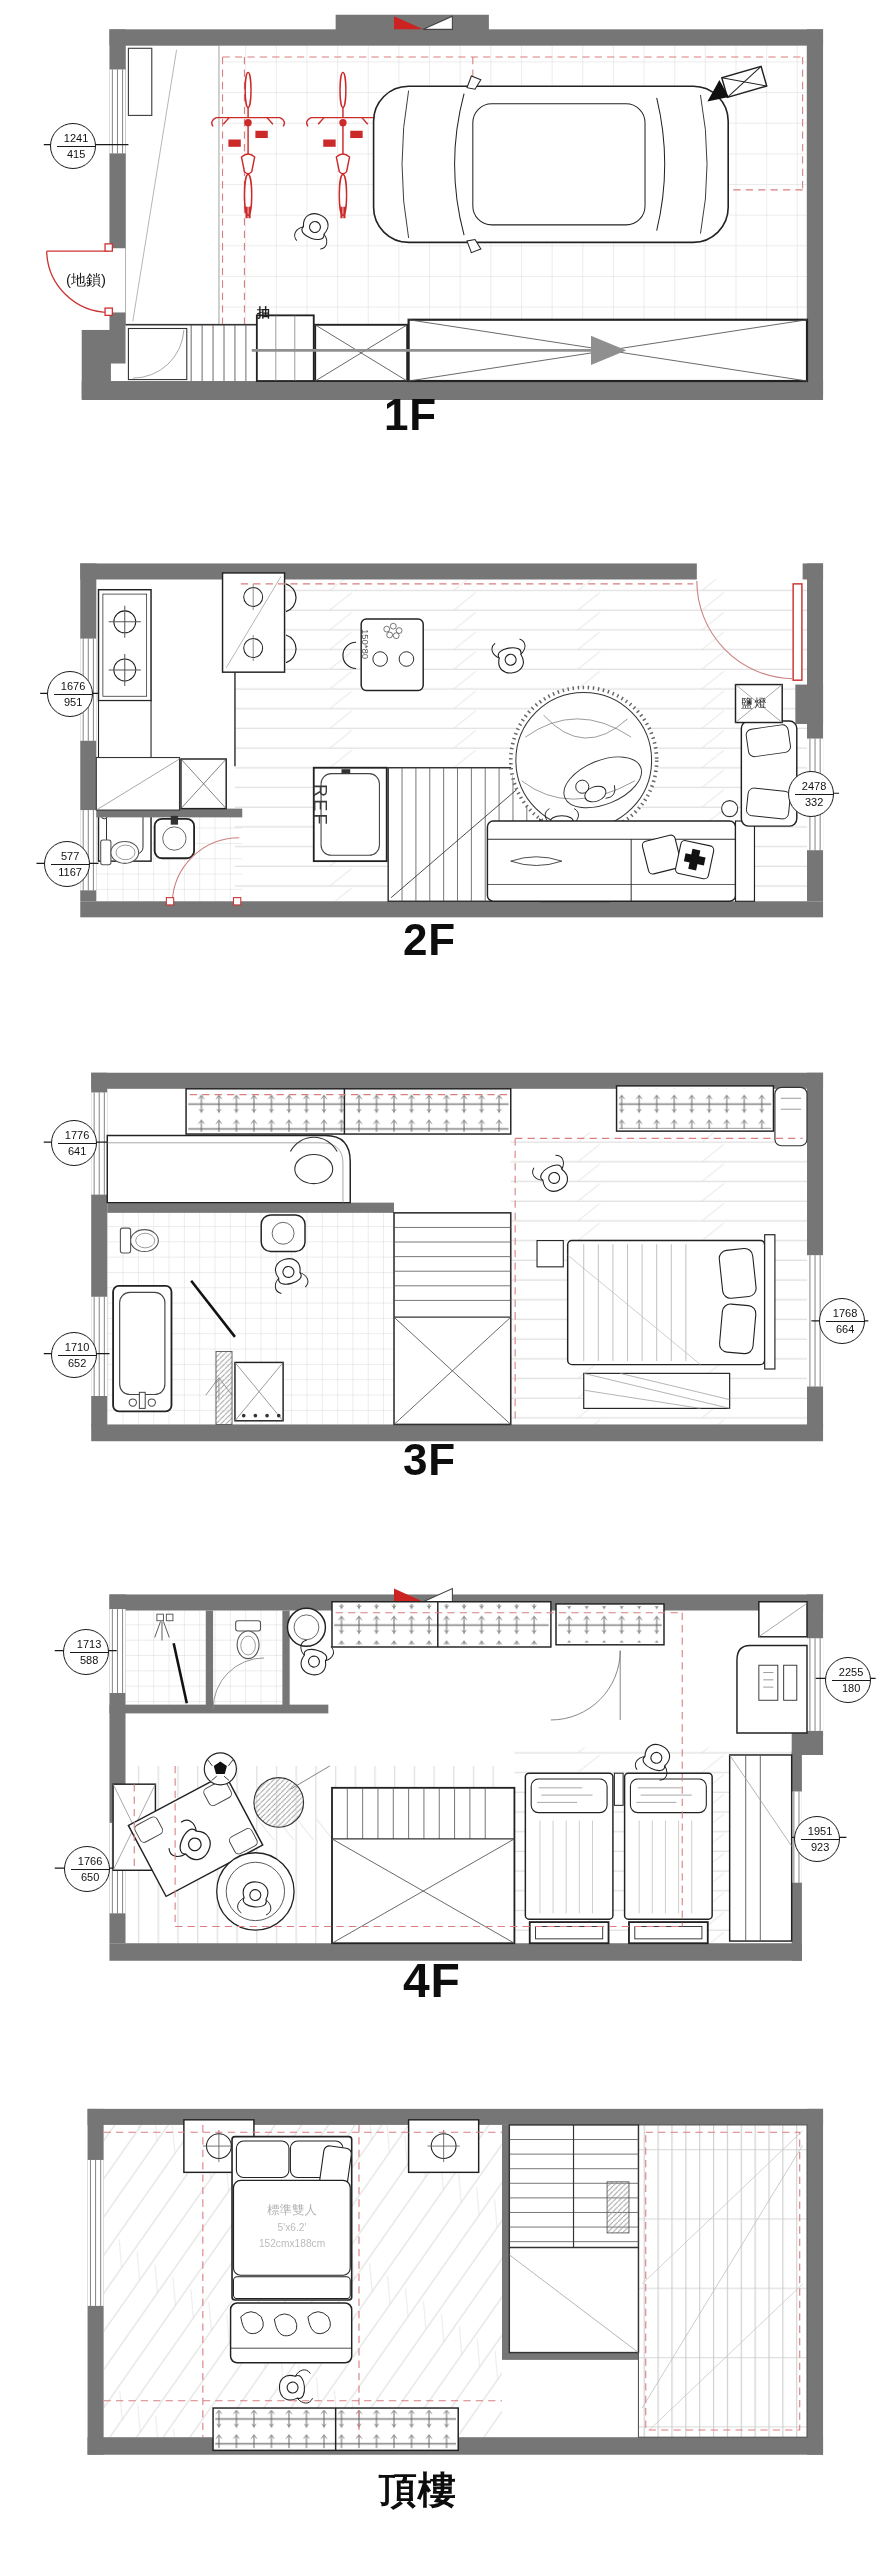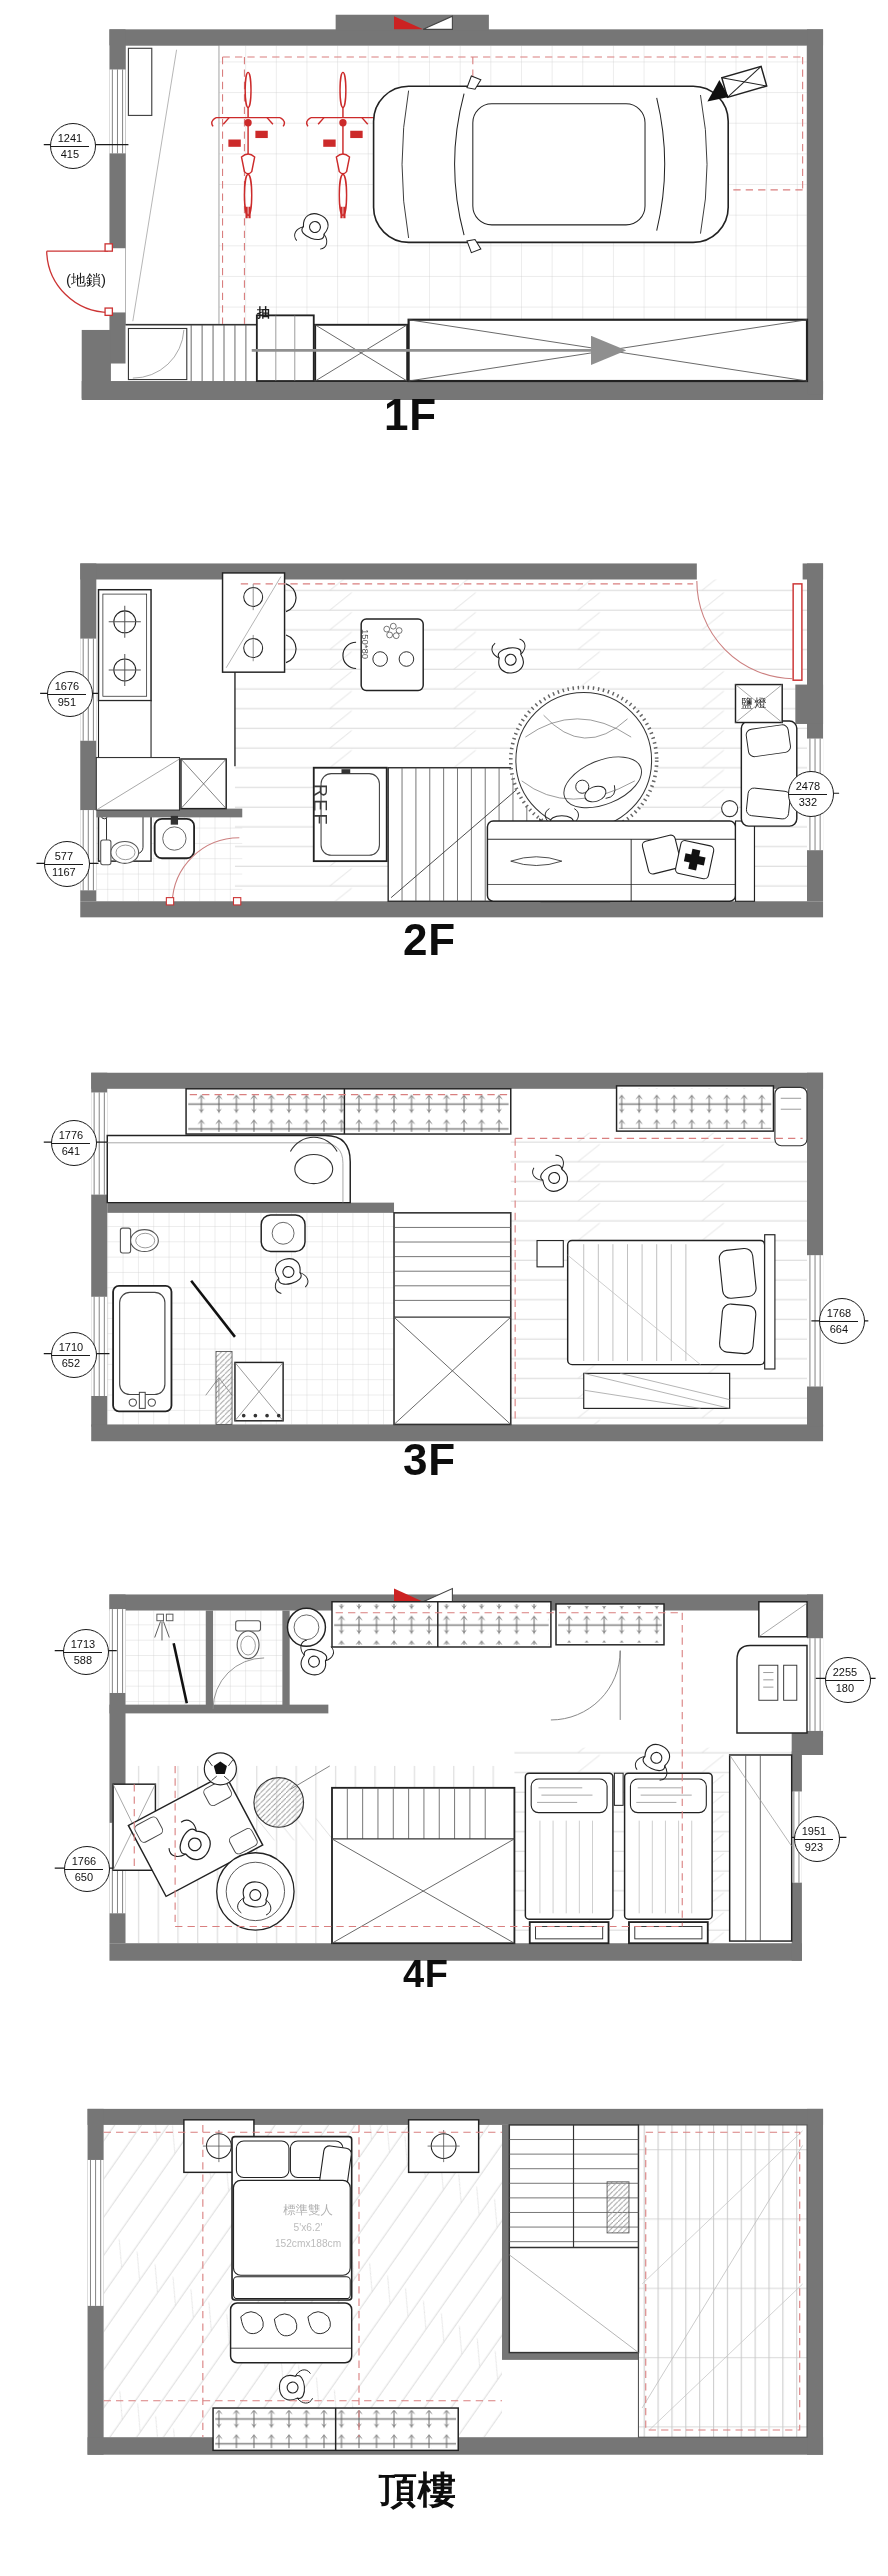--- a/index.html
+++ b/index.html
@@ -3,37 +3,37 @@
 <meta charset="utf-8">
 <style>
   html,body{margin:0;padding:0;background:#fff;}
   .canvas{position:relative;width:888px;height:2576px;background:#fff;overflow:hidden;
           font-family:"Liberation Sans",sans-serif;color:#111;}
   .plan-svg{position:absolute;left:0;top:0;}
   .floor-label{position:absolute;font-weight:bold;color:#0d0d0d;letter-spacing:0.7px;}
   .fl-1{left:365px;top:390px;font-size:44px;margin-left:19px;}
   .fl-2{left:403px;top:915px;font-size:44px;}
   .fl-3{left:403px;top:1435px;font-size:44px;text-align:center;}
-  .fl-4{left:403px;top:1953px;font-size:38px;}
+  .fl-4{left:403px;top:1953px;font-size:48px;}
   .fl-roof{left:379px;top:2465px;font-size:38px;}
   .bubble{position:absolute;width:44px;height:44px;border:1.8px solid #1a1a1a;border-radius:50%;
-          background:#fff;display:flex;flex-direction:column;align-items:flex-start;justify-content:center;
+          background:#fff;display:flex;flex-direction:column;align-items:flex-end;justify-content:center;
           font-size:11px;color:#111;z-index:5;}
   .bubble .top{display:block;width:86%;text-align:center;border-bottom:1.5px solid #1a1a1a;line-height:1.35;}
   .bubble .bot{display:block;width:86%;text-align:center;line-height:1.35;}
   .anno{position:absolute;color:#1c1c1c;white-space:nowrap;z-index:4;}
   .anno-dilock{left:66px;top:271px;font-size:15px;}
   .anno-drawer{left:257px;top:304px;font-size:13px;font-weight:bold;}
   .anno-saltlamp{left:741px;top:695px;font-size:12px;letter-spacing:1.5px;}
   .anno-ref{left:330px;top:784px;font-size:18px;color:#3a3a3a;letter-spacing:2.2px;
             transform:rotate(90deg);transform-origin:left top;}
   .anno-tablesize{left:371px;top:629px;font-size:9.5px;color:#555;
             transform:rotate(90deg);transform-origin:left top;}
   .bed-note{position:absolute;left:235px;top:2201px;width:114px;text-align:center;
-            color:#b2b2b2;line-height:1.55;z-index:4;margin-left:16px;}
+            color:#b2b2b2;line-height:1.55;z-index:4;}
   .bed-note .l1{font-size:12.4px;}
   .bed-note .l2,.bed-note .l3{font-size:10.2px;color:#bcbcbc;text-align:center;}
 </style>
 </head>
 <body>
 
 <div class="canvas">
 
 <svg class="plan-svg" width="888" height="2576" viewBox="0 0 1217 3530">
   <defs>

